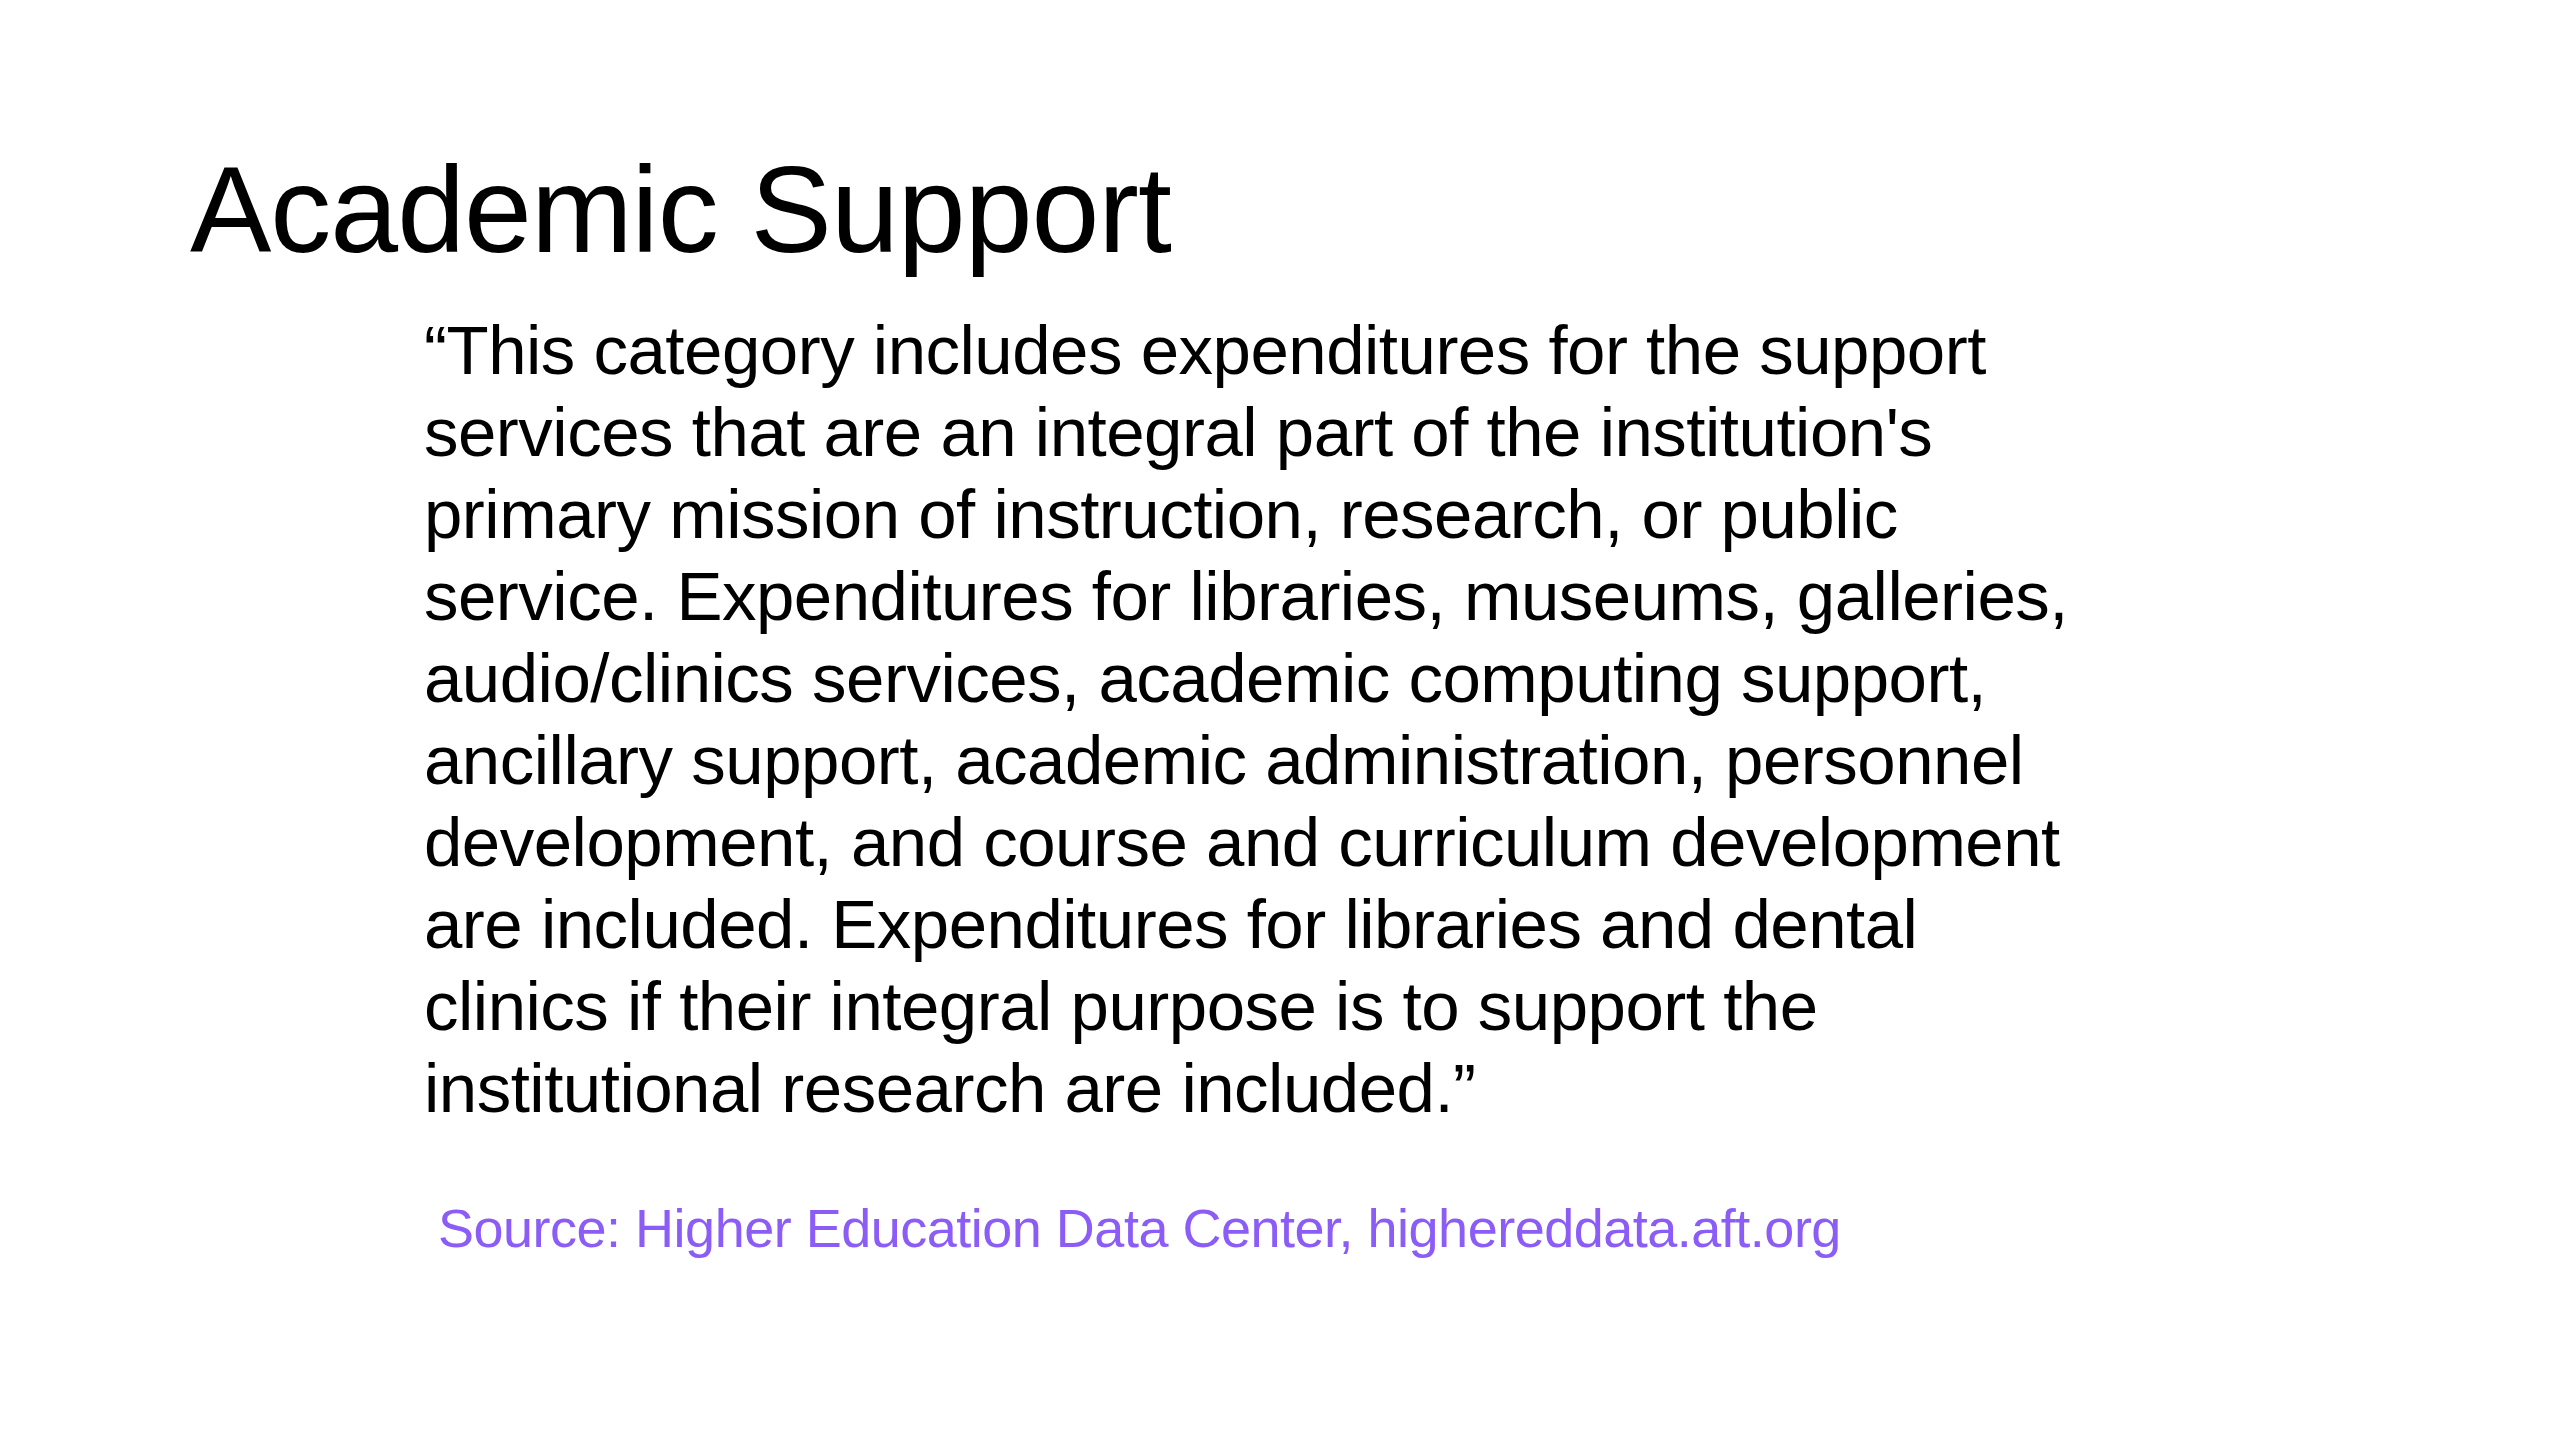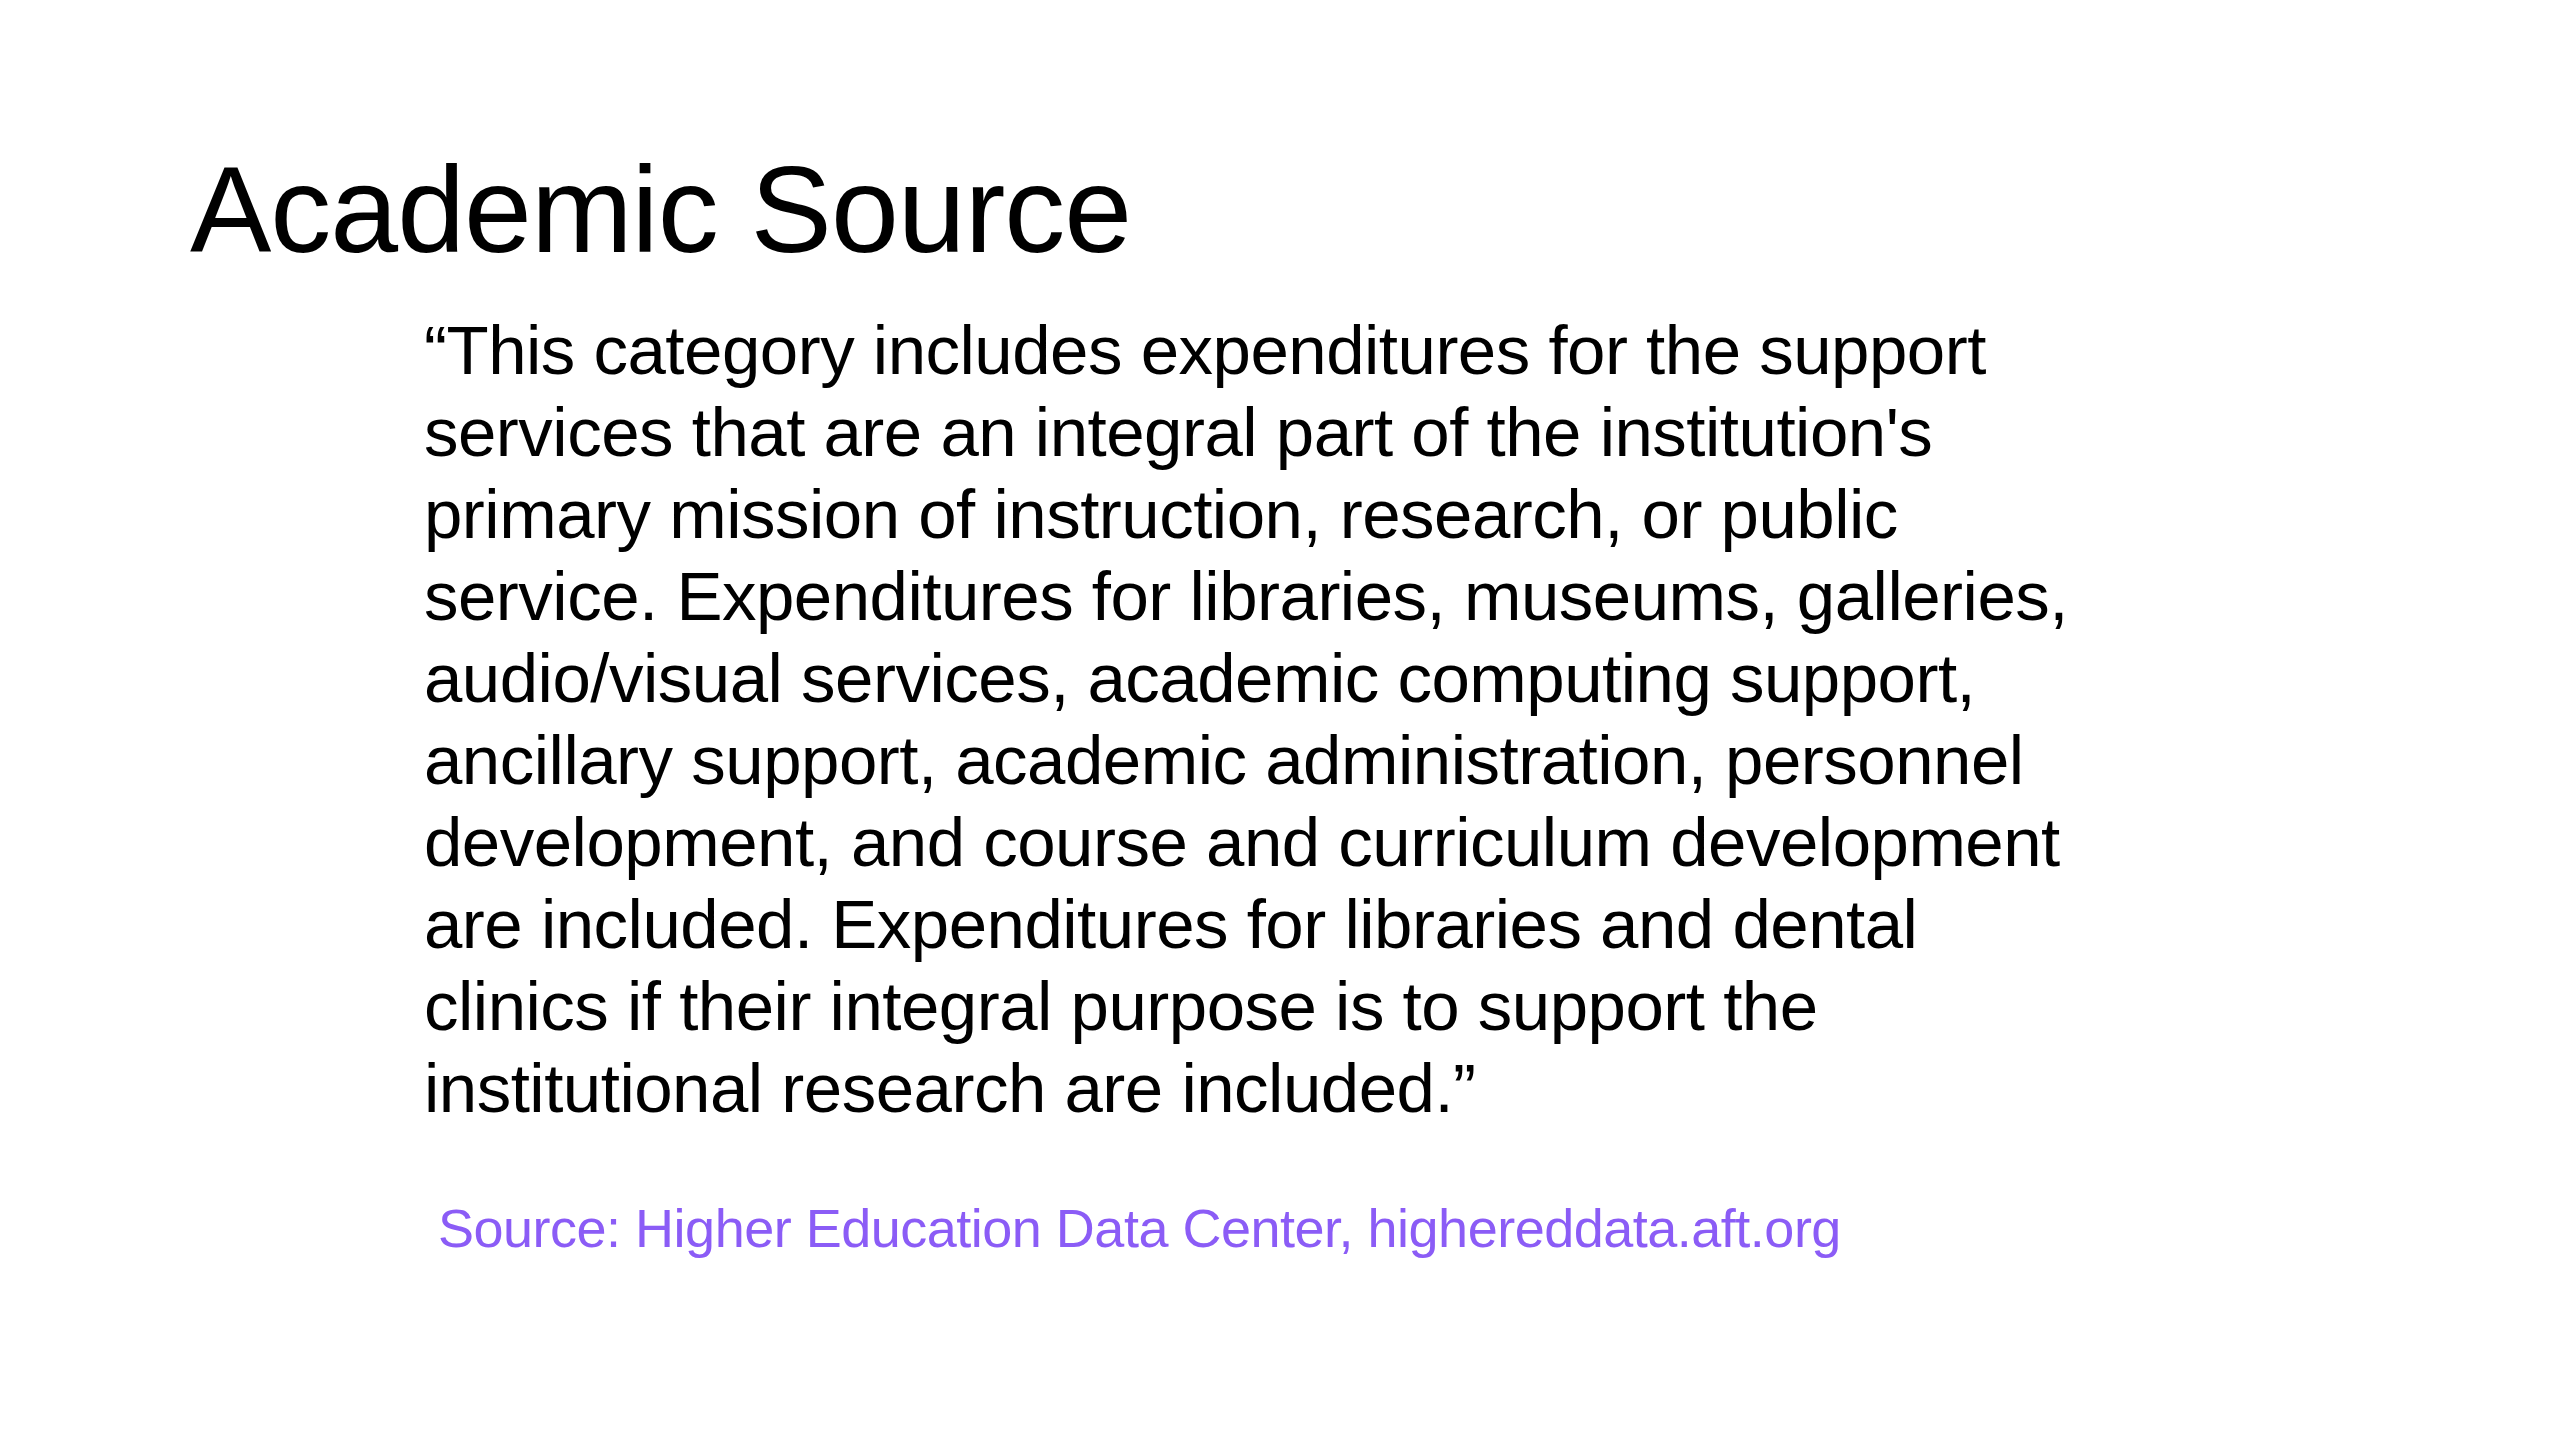--- a/index.html
+++ b/index.html
@@ -49,28 +49,28 @@
     letter-spacing: -0.5px;
     white-space: nowrap;
     color: #8b5cf6;
   }
 </style>
 </head>
 <body>
 
 <div class="slide">
 
-  <div class="slide-title">Academic Source</div>
+  <div class="slide-title">Academic Support</div>
 
   <div class="quote-block">
     <div class="quote-line">“This category includes expenditures for the support</div>
     <div class="quote-line">services that are an integral part of the institution's</div>
     <div class="quote-line">primary mission of instruction, research, or public</div>
     <div class="quote-line">service. Expenditures for libraries, museums, galleries,</div>
-    <div class="quote-line">audio/visual services, academic computing support,</div>
+    <div class="quote-line">audio/clinics services, academic computing support,</div>
     <div class="quote-line">ancillary support, academic administration, personnel</div>
     <div class="quote-line">development, and course and curriculum development</div>
     <div class="quote-line">are included. Expenditures for libraries and dental</div>
     <div class="quote-line">clinics if their integral purpose is to support the</div>
     <div class="quote-line">institutional research are included.”</div>
   </div>
 
   <div class="source-line">Source: Higher Education Data Center, highereddata.aft.org</div>
 
 </div>

